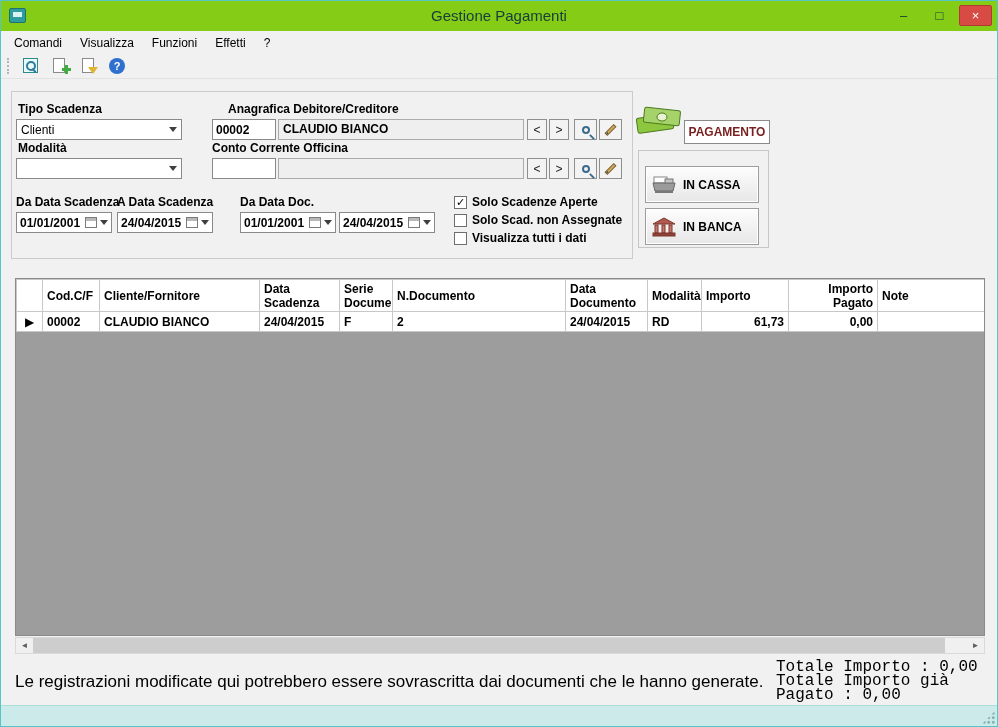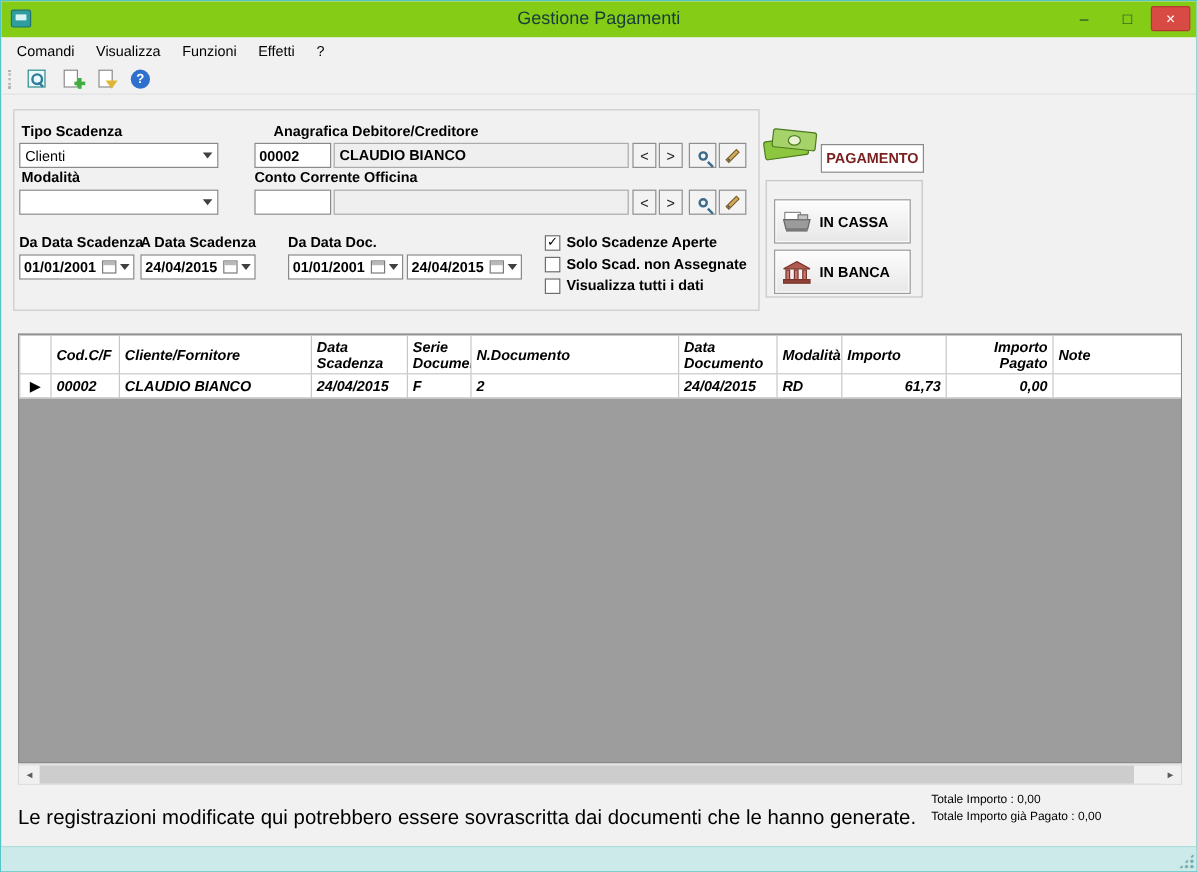--- a/index.html
+++ b/index.html
@@ -54,37 +54,37 @@
   
   .money-icon{position:absolute;left:634px;top:102px;}
   .pagamento-box{position:absolute;left:683px;top:119px;width:86px;height:24px;background:#fff;border:1px solid #8a8a8a;
                  color:#7a1f1f;font-weight:bold;font-size:12px;display:flex;align-items:center;justify-content:center;}
   .payment-group{position:absolute;left:637px;top:149px;width:131px;height:98px;border:1px solid #c6c6c6;background:#f1f1f1;}
   .pay-btn{position:absolute;left:6px;width:114px;height:37px;border:1px solid #9d9d9d;background:linear-gradient(#fdfdfd,#e7e7e7);
            display:flex;align-items:center;gap:6px;padding-left:5px;font-size:12px;font-weight:bold;box-shadow:inset 0 0 0 1px #fff;}
 
   
   .grid-wrap{position:absolute;left:14px;top:277px;width:970px;height:358px;background:#9d9d9d;border:1px solid #8a8a8a;overflow:hidden;}
-  table.grid{border-collapse:collapse;table-layout:fixed;width:968px;background:#fff;font-style:italic;}
+  table.grid{border-collapse:collapse;table-layout:fixed;width:968px;background:#fff;}
   table.grid th{border:1px solid #c8c8c8;background:#fff;font-size:12px;font-weight:bold;text-align:left;vertical-align:middle;
                 padding:1px 4px;height:32px;white-space:pre-line;overflow:hidden;line-height:14px;}
   table.grid td{border:1px solid #c8c8c8;background:#fff;font-size:12px;font-weight:bold;padding:1px 4px;height:20px;
                 overflow:hidden;white-space:nowrap;}
   .selcol{text-align:center !important;}
   .ta-r{text-align:right !important;}
 
   
   .hscroll{position:absolute;left:14px;top:636px;width:970px;height:17px;background:#f0f0f0;border:1px solid #dadada;display:flex;align-items:stretch;}
   .scroll-btn{width:17px;display:flex;align-items:center;justify-content:center;font-size:8px;color:#5c5c5c;background:#f0f0f0;}
   .scroll-thumb{width:912px;background:#cdcdcd;}
   .scroll-gap{flex:1;}
 
   
   .warning{position:absolute;left:14px;top:671px;font-size:17px;}
-  .totals{position:absolute;left:775px;top:659px;font-size:10px;line-height:14px;}
+  .totals{position:absolute;left:775px;top:659px;font-size:16px;line-height:14px;font-family:Liberation Mono, monospace;}
 
   
   .statusbar{position:absolute;left:0;bottom:0;width:100%;height:21px;background:#cdeaea;border-top:1px solid #aededa;}
   .grip{position:absolute;right:2px;bottom:2px;width:13px;height:13px;
         background-image:radial-gradient(circle,#79aeae 1.2px,transparent 1.4px);background-size:4.5px 4.5px;
         clip-path:polygon(100% 0,100% 100%,0 100%);}
 </style>
 </head>
 <body>
 

